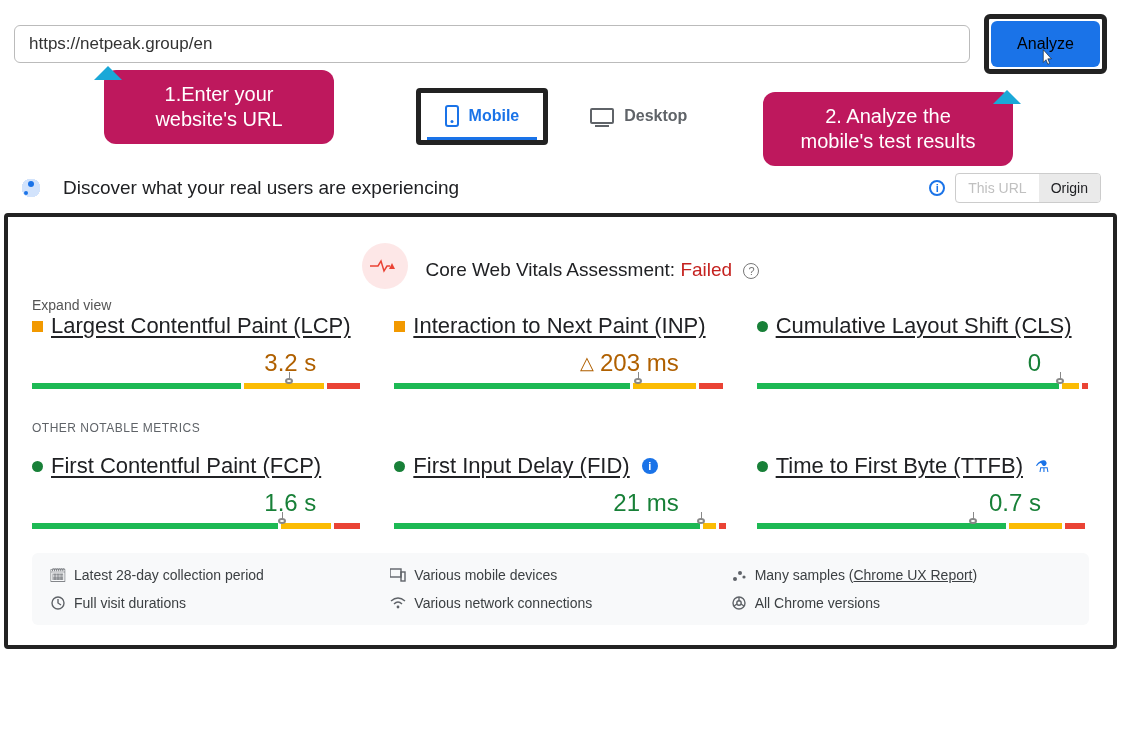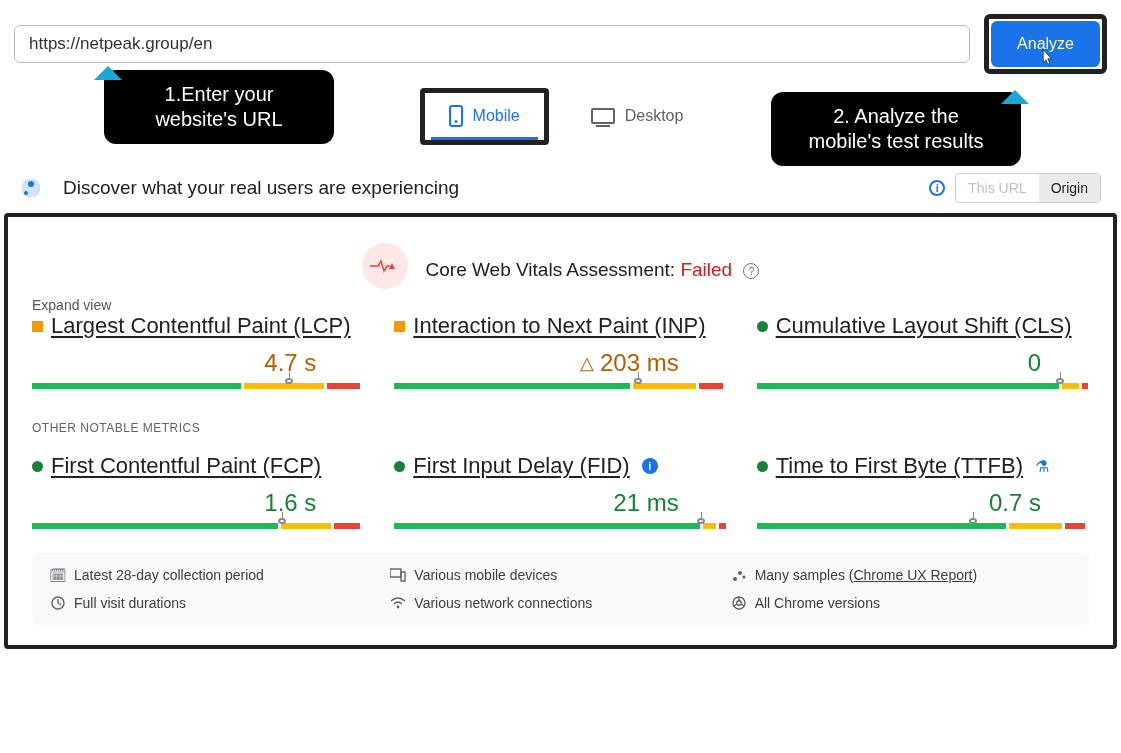--- a/index.html
+++ b/index.html
@@ -1,34 +1,34 @@
 <!DOCTYPE html>
 <html><head>
 <meta charset="utf-8">
 <style>
   * { box-sizing: border-box; margin: 0; padding: 0; }
   body { font-family: Arial, Helvetica, sans-serif; font-size: 14px; color: #202124; background: #fff; width: 1121px; }
   .topbar { display: flex; align-items: center; gap: 14px; padding: 14px 14px 6px 14px; }
   .url-input { flex: 1; border: 1px solid #bbb; border-radius: 6px; padding: 8px 14px; font-size: 17px; color: #333; }
   .analyze-wrap { border: 5px solid #222; border-radius: 6px; padding: 2px; }
-  .analyze-btn { background: #1a73e8; color: #fef9c3; border: none; border-radius: 6px; padding: 14px 26px; font-size: 16px; cursor: pointer; position: relative; }
+  .analyze-btn { background: #1a73e8; color: #000000; border: none; border-radius: 6px; padding: 14px 26px; font-size: 16px; cursor: pointer; position: relative; }
   .cursor-icon { position: absolute; bottom: -4px; left: 50%; transform: translateX(-50%); font-size: 18px; }
   .tabrow { display: flex; justify-content: center; align-items: center; gap: 24px; margin-top: 8px; position: relative; }
   .tab-box { border: 5px solid #222; border-radius: 4px; padding: 4px 6px 0 6px; }
-  .tab { display: flex; align-items: center; gap: 10px; padding: 8px 18px 10px; font-size: 16px; color: #5f6368; cursor: pointer; }
+  .tab { display: flex; align-items: center; gap: 10px; padding: 8px 18px 10px; font-size: 16px; color: #5f6368; cursor: pointer; font-weight: bold; }
   .tab.active { color: #1a73e8; border-bottom: 3px solid #1a73e8; }
   .icon { display: inline-block; }
   .mobile-ic { width: 14px; height: 22px; border: 2px solid currentColor; border-radius: 3px; position: relative; }
   .mobile-ic::after { content:''; position:absolute; bottom:2px; left:50%; transform:translateX(-50%); width:3px; height:3px; background: currentColor; border-radius:50%; }
   .desktop-ic { width: 24px; height: 16px; border: 2px solid currentColor; border-radius: 2px; position: relative; }
   .desktop-ic::after { content:''; position:absolute; bottom:-5px; left:50%; transform:translateX(-50%); width:14px; height:2px; background: currentColor; }
-  .callout { position: absolute; background: #000000; color: #fff; border-radius: 12px; padding: 12px 24px; font-size: 20px; text-align: center; line-height: 1.25; }
+  .callout { position: absolute; background: #be185d; color: #fff; border-radius: 12px; padding: 12px 24px; font-size: 20px; text-align: center; line-height: 1.25; }
   .callout.c1 { top: 70px; left: 104px; width: 230px; }
   .callout.c1::before { content:''; position:absolute; top:-18px; left:-10px; border:14px solid transparent; border-bottom-color:#1aa8d8; }
-  .callout.c2 { top: 92px; right: 100px; width: 250px; }
+  .callout.c2 { top: 92px; right: 108px; width: 250px; }
   .callout.c2::before { content:''; position:absolute; top:-16px; right:-8px; border:14px solid transparent; border-bottom-color:#1aa8d8; }
   .discover-row { display:flex; align-items:center; justify-content:space-between; padding: 8px 20px 4px 20px; margin-top: 20px; }
   .discover-left { display:flex; align-items:center; gap: 21px; }
   .crux-ic { width:22px; height:22px; border-radius:50%; background: radial-gradient(circle,#d2e3fc 60%,transparent 60%); position:relative; }
   .crux-ic::before,.crux-ic::after{content:'';position:absolute;border-radius:50%;}
   .crux-ic::before{width:6px;height:6px;background:#1a73e8;top:4px;left:8px;}
   .crux-ic::after{width:4px;height:4px;background:#1a73e8;bottom:4px;left:4px;}
   .discover-title { font-size: 19px; color:#202124; }
   .discover-right { display:flex; align-items:center; gap: 10px; }
   .info-circ { width:16px;height:16px;border:2px solid #1a73e8;border-radius:50%;color:#1a73e8;font-size:11px;display:flex;align-items:center;justify-content:center;font-weight:bold; }
@@ -133,21 +133,21 @@
     </span>
   </div>
   <div class="expand">Expand view</div>
 
   <div class="metrics">
     <div class="metric">
       <div class="m-head">
           <span class="m-sq sq-orange"></span>
           <span class="m-name">Largest Contentful Paint (LCP)</span>
         </div>
-      <div class="m-val v-orange">4.7 s</div>
+      <div class="m-val v-orange">3.2 s</div>
       <div class="bar">
         <span class="bg-g" style="width:63%"></span>
           <span class="gap"></span>
           <span class="bg-o" style="width:24%"></span>
           <span class="gap"></span>
           <span class="bg-r" style="width:10%"></span>
         <span class="marker" style="left:76%"></span>
       </div>
     </div>
     <div class="metric">

